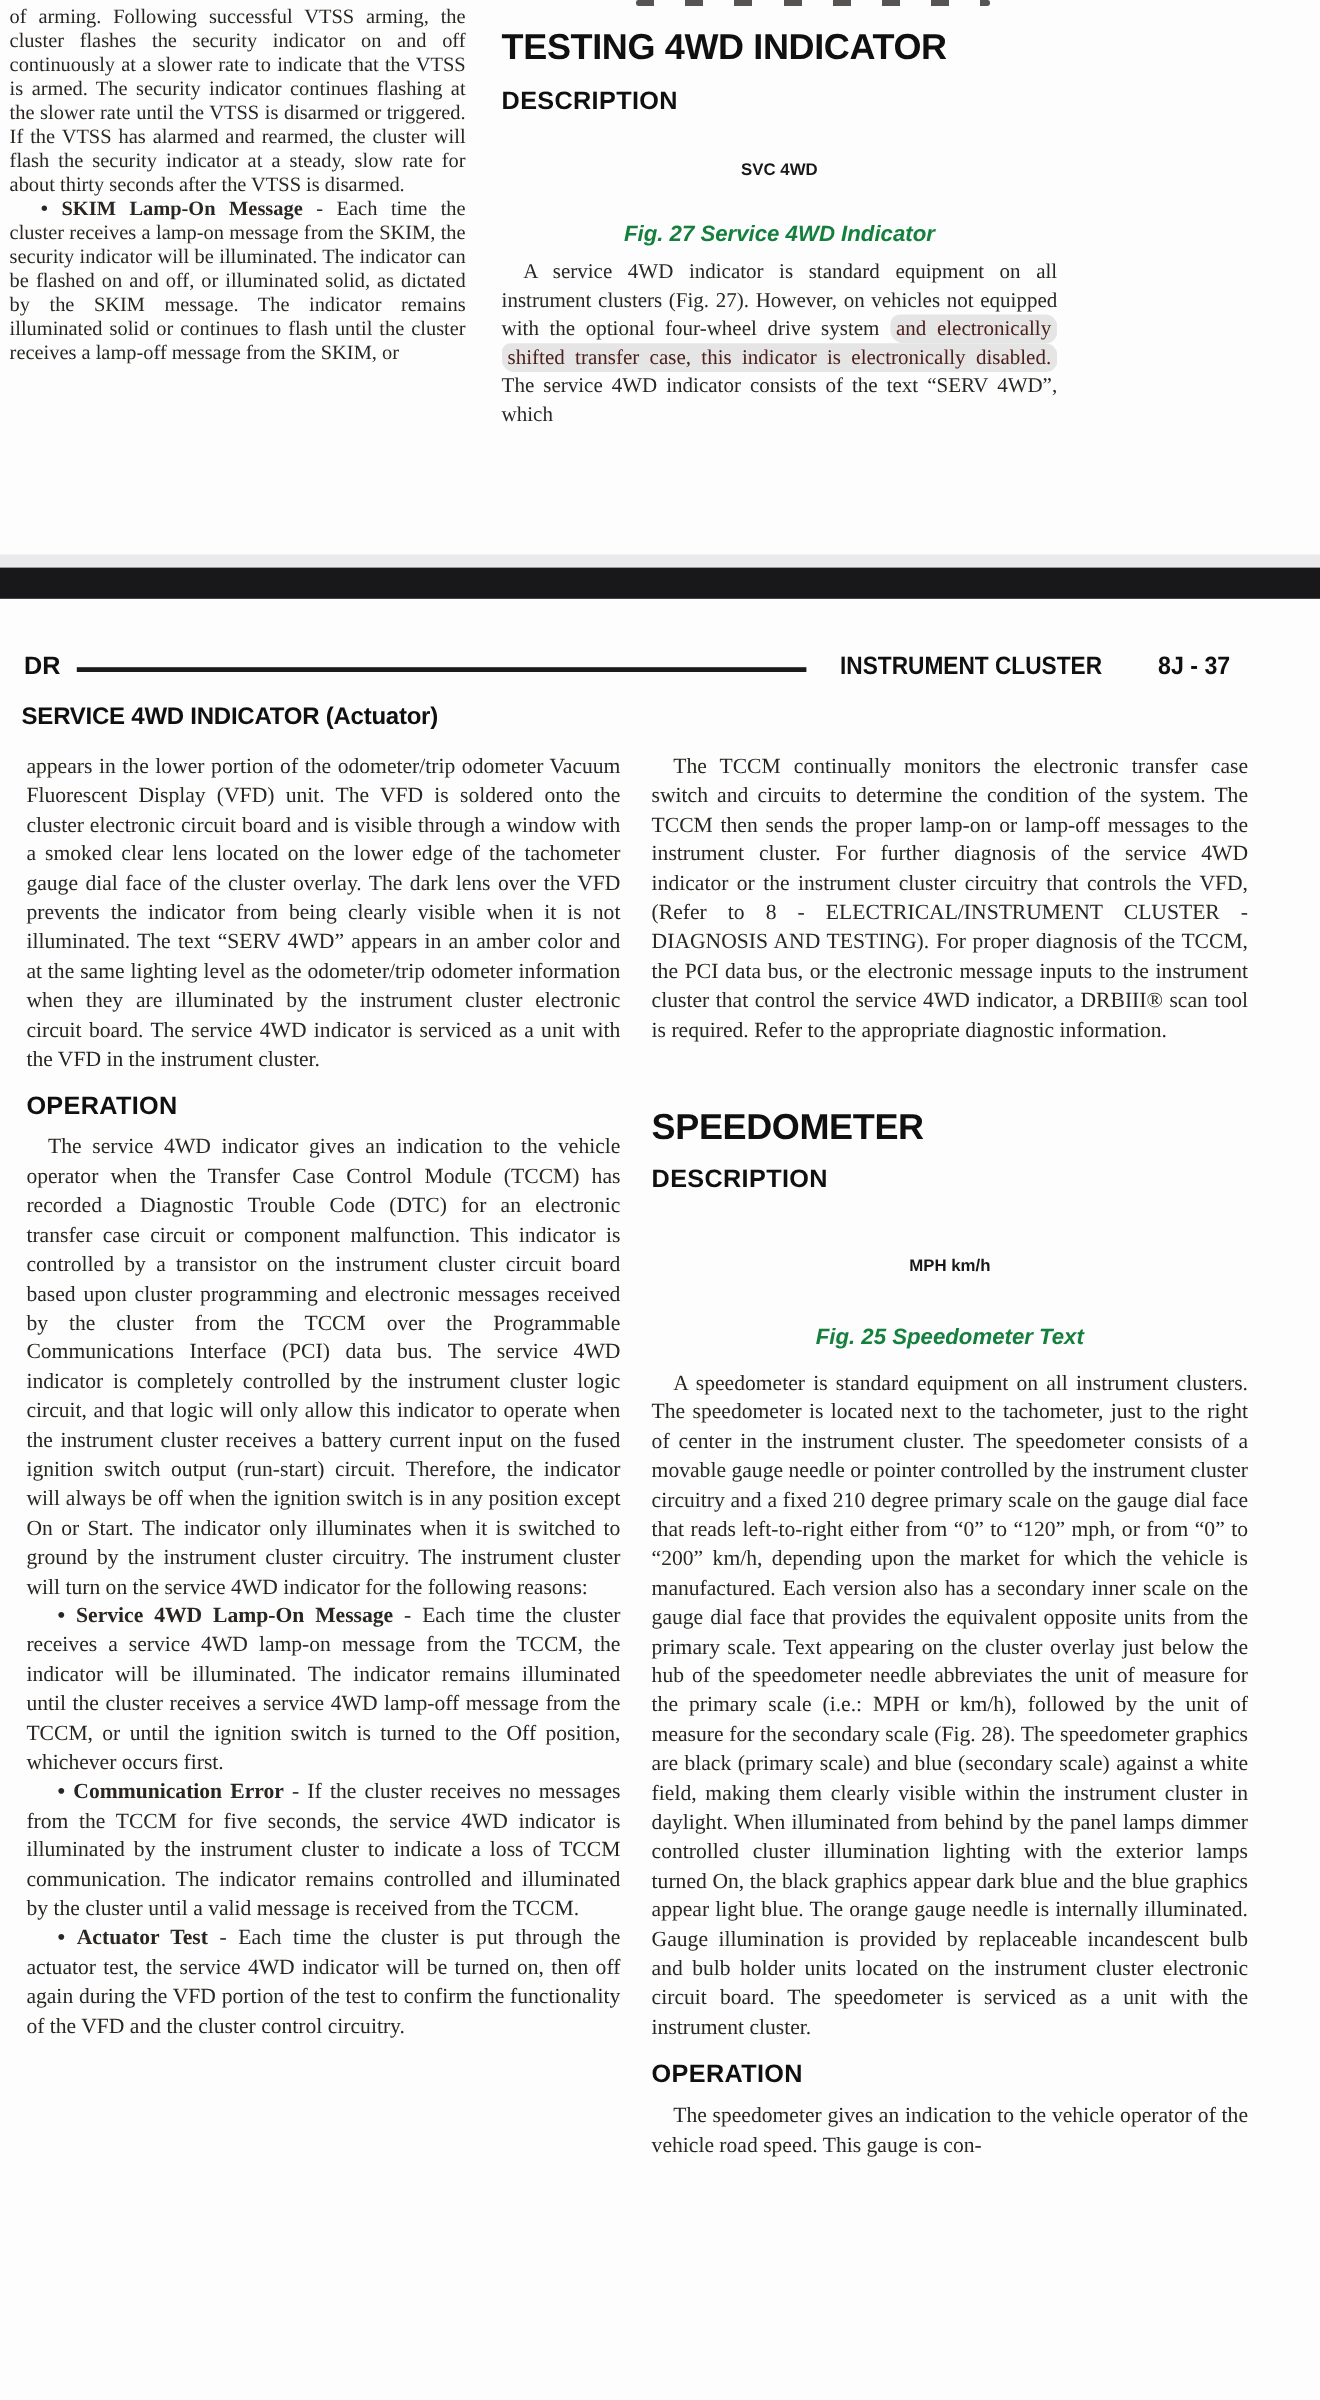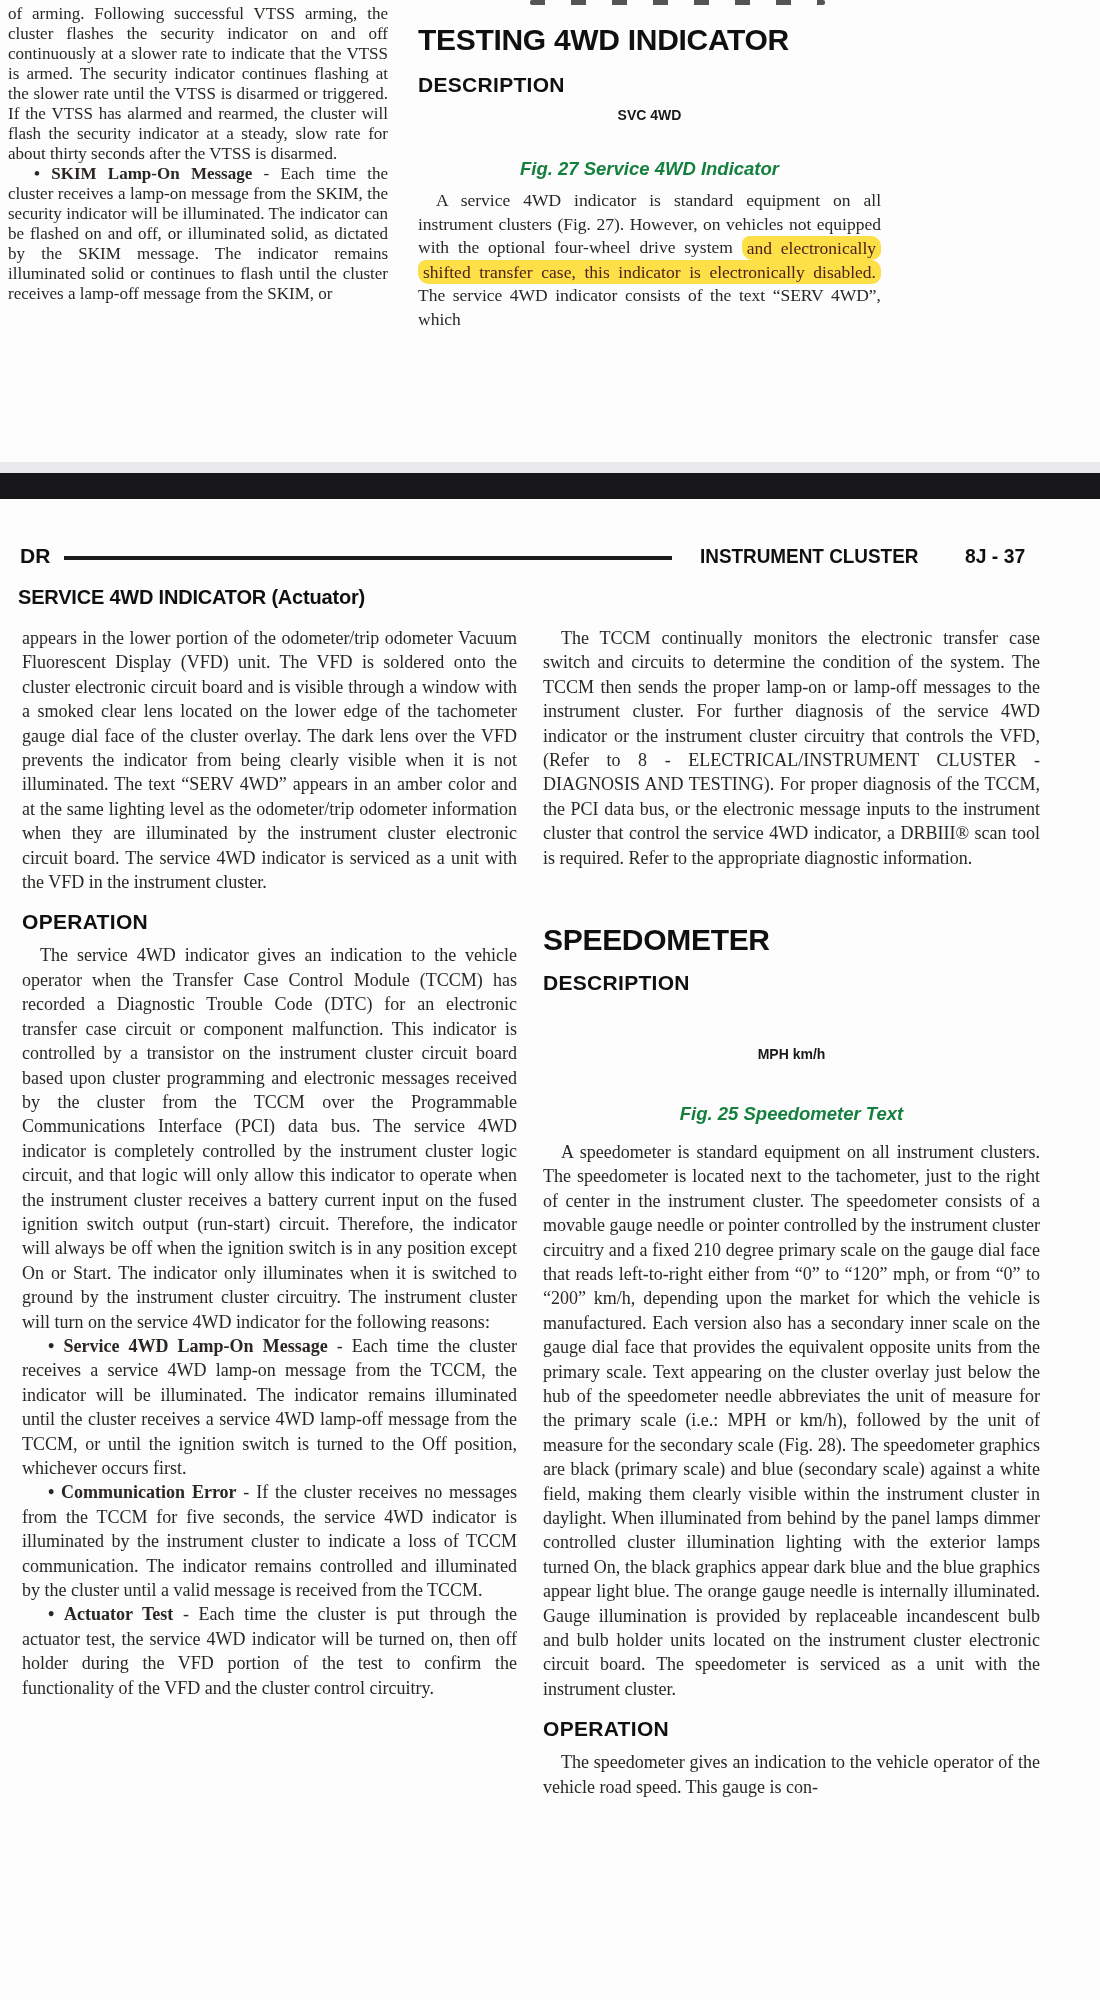--- a/index.html
+++ b/index.html
@@ -30,26 +30,26 @@
     border-radius:2px;
   }
   
   .h-sans{font-family:"Liberation Sans", sans-serif;font-weight:bold;color:#101010;}
   .h1{font-size:30px;letter-spacing:-0.3px;line-height:32px;}
   .h2{font-size:21px;letter-spacing:0.3px;line-height:24px;}
   .fig-label{font-family:"Liberation Sans", sans-serif;font-weight:bold;font-size:14px;color:#181818;text-align:center;}
   .fig-caption{font-family:"Liberation Sans", sans-serif;font-weight:bold;font-style:italic;font-size:18.5px;color:#15803d;text-align:center;}
   #p1-title{margin-top:24px;}
   #p1-desc{margin-top:17px;}
-  #p1-figlabel{margin-top:10px;}
+  #p1-figlabel{margin-top:36px;}
   #p1-figcap{margin-top:35px;}
   #p1-para{margin-top:9px;}
   
   .hl{
-    background:#fde047;
+    background:#e5e5e5;
     color:#4c201b;
     padding:1.5px 5px 2.5px 5px;
     border-radius:8px 10px 9px 11px;
     box-decoration-break:clone;
     -webkit-box-decoration-break:clone;
   }
   
   #divider-gray{left:0;top:462px;width:1100px;height:11px;background:#eaeaec;}
   #divider-black{left:0;top:473px;width:1100px;height:26px;background:#18181b;}
   
@@ -94,21 +94,21 @@
 <div id="hdr-title" class="abs h-sans">INSTRUMENT CLUSTER</div>
 <div id="hdr-page" class="abs h-sans">8J - 37</div>
 <div id="continued-h" class="abs h-sans">SERVICE 4WD INDICATOR (Actuator)</div>
 
 <div id="p2-left" class="abs col">
   <p class="body-p">appears in the lower portion of the odometer/trip odometer Vacuum Fluorescent Display (VFD) unit. The VFD is soldered onto the cluster electronic circuit board and is visible through a window with a smoked clear lens located on the lower edge of the tachometer gauge dial face of the cluster overlay. The dark lens over the VFD prevents the indicator from being clearly visible when it is not illuminated. The text “SERV 4WD” appears in an amber color and at the same lighting level as the odometer/trip odometer information when they are illuminated by the instrument cluster electronic circuit board. The service 4WD indicator is serviced as a unit with the VFD in the instrument cluster.</p>
   <div class="h-sans h2 op-h">OPERATION</div>
   <p class="body-p indent">The service 4WD indicator gives an indication to the vehicle operator when the Transfer Case Control Module (TCCM) has recorded a Diagnostic Trouble Code (DTC) for an electronic transfer case circuit or component malfunction. This indicator is controlled by a transistor on the instrument cluster circuit board based upon cluster programming and electronic messages received by the cluster from the TCCM over the Programmable Communications Interface (PCI) data bus. The service 4WD indicator is completely controlled by the instrument cluster logic circuit, and that logic will only allow this indicator to operate when the instrument cluster receives a battery current input on the fused ignition switch output (run-start) circuit. Therefore, the indicator will always be off when the ignition switch is in any position except On or Start. The indicator only illuminates when it is switched to ground by the instrument cluster circuitry. The instrument cluster will turn on the service 4WD indicator for the following reasons:</p>
   <p class="body-p bullet-p"><span class="bullet-glyph">•</span>&nbsp;<span class="blead">Service 4WD Lamp-On Message</span><span> - Each time the cluster receives a service 4WD lamp-on message from the TCCM, the indicator will be illuminated. The indicator remains illuminated until the cluster receives a service 4WD lamp-off message from the TCCM, or until the ignition switch is turned to the Off position, whichever occurs first.</span></p>
   <p class="body-p bullet-p"><span class="bullet-glyph">•</span>&nbsp;<span class="blead">Communication Error</span><span> - If the cluster receives no messages from the TCCM for five seconds, the service 4WD indicator is illuminated by the instrument cluster to indicate a loss of TCCM communication. The indicator remains controlled and illuminated by the cluster until a valid message is received from the TCCM.</span></p>
-  <p class="body-p bullet-p"><span class="bullet-glyph">•</span>&nbsp;<span class="blead">Actuator Test</span><span> - Each time the cluster is put through the actuator test, the service 4WD indicator will be turned on, then off holder during the VFD portion of the test to confirm the functionality of the VFD and the cluster control circuitry.</span></p>
+  <p class="body-p bullet-p"><span class="bullet-glyph">•</span>&nbsp;<span class="blead">Actuator Test</span><span> - Each time the cluster is put through the actuator test, the service 4WD indicator will be turned on, then off again during the VFD portion of the test to confirm the functionality of the VFD and the cluster control circuitry.</span></p>
 </div>
 
 <div id="p2-right" class="abs col">
   <p class="body-p indent">The TCCM continually monitors the electronic transfer case switch and circuits to determine the condition of the system. The TCCM then sends the proper lamp-on or lamp-off messages to the instrument cluster. For further diagnosis of the service 4WD indicator or the instrument cluster circuitry that controls the VFD, (Refer to 8 - ELECTRICAL/INSTRUMENT CLUSTER - DIAGNOSIS AND TESTING). For proper diagnosis of the TCCM, the PCI data bus, or the electronic message inputs to the instrument cluster that control the service 4WD indicator, a DRBIII® scan tool is required. Refer to the appropriate diagnostic information.</p>
   <div id="spd-title" class="h-sans h1">SPEEDOMETER</div>
   <div id="spd-desc" class="h-sans h2">DESCRIPTION</div>
   <div id="p2-figlabel" class="fig-label">MPH km/h</div>
   <div id="p2-figcap" class="fig-caption">Fig. 25 Speedometer Text</div>
   <p id="p2-r-para2" class="body-p indent">A speedometer is standard equipment on all instrument clusters. The speedometer is located next to the tachometer, just to the right of center in the instrument cluster. The speedometer consists of a movable gauge needle or pointer controlled by the instrument cluster circuitry and a fixed 210 degree primary scale on the gauge dial face that reads left-to-right either from “0” to “120” mph, or from “0” to “200” km/h, depending upon the market for which the vehicle is manufactured. Each version also has a secondary inner scale on the gauge dial face that provides the equivalent opposite units from the primary scale. Text appearing on the cluster overlay just below the hub of the speedometer needle abbreviates the unit of measure for the primary scale (i.e.: MPH or km/h), followed by the unit of measure for the secondary scale (Fig. 28). The speedometer graphics are black (primary scale) and blue (secondary scale) against a white field, making them clearly visible within the instrument cluster in daylight. When illuminated from behind by the panel lamps dimmer controlled cluster illumination lighting with the exterior lamps turned On, the black graphics appear dark blue and the blue graphics appear light blue. The orange gauge needle is internally illuminated. Gauge illumination is provided by replaceable incandescent bulb and bulb holder units located on the instrument cluster electronic circuit board. The speedometer is serviced as a unit with the instrument cluster.</p>
   <div class="h-sans h2 op-h">OPERATION</div>

